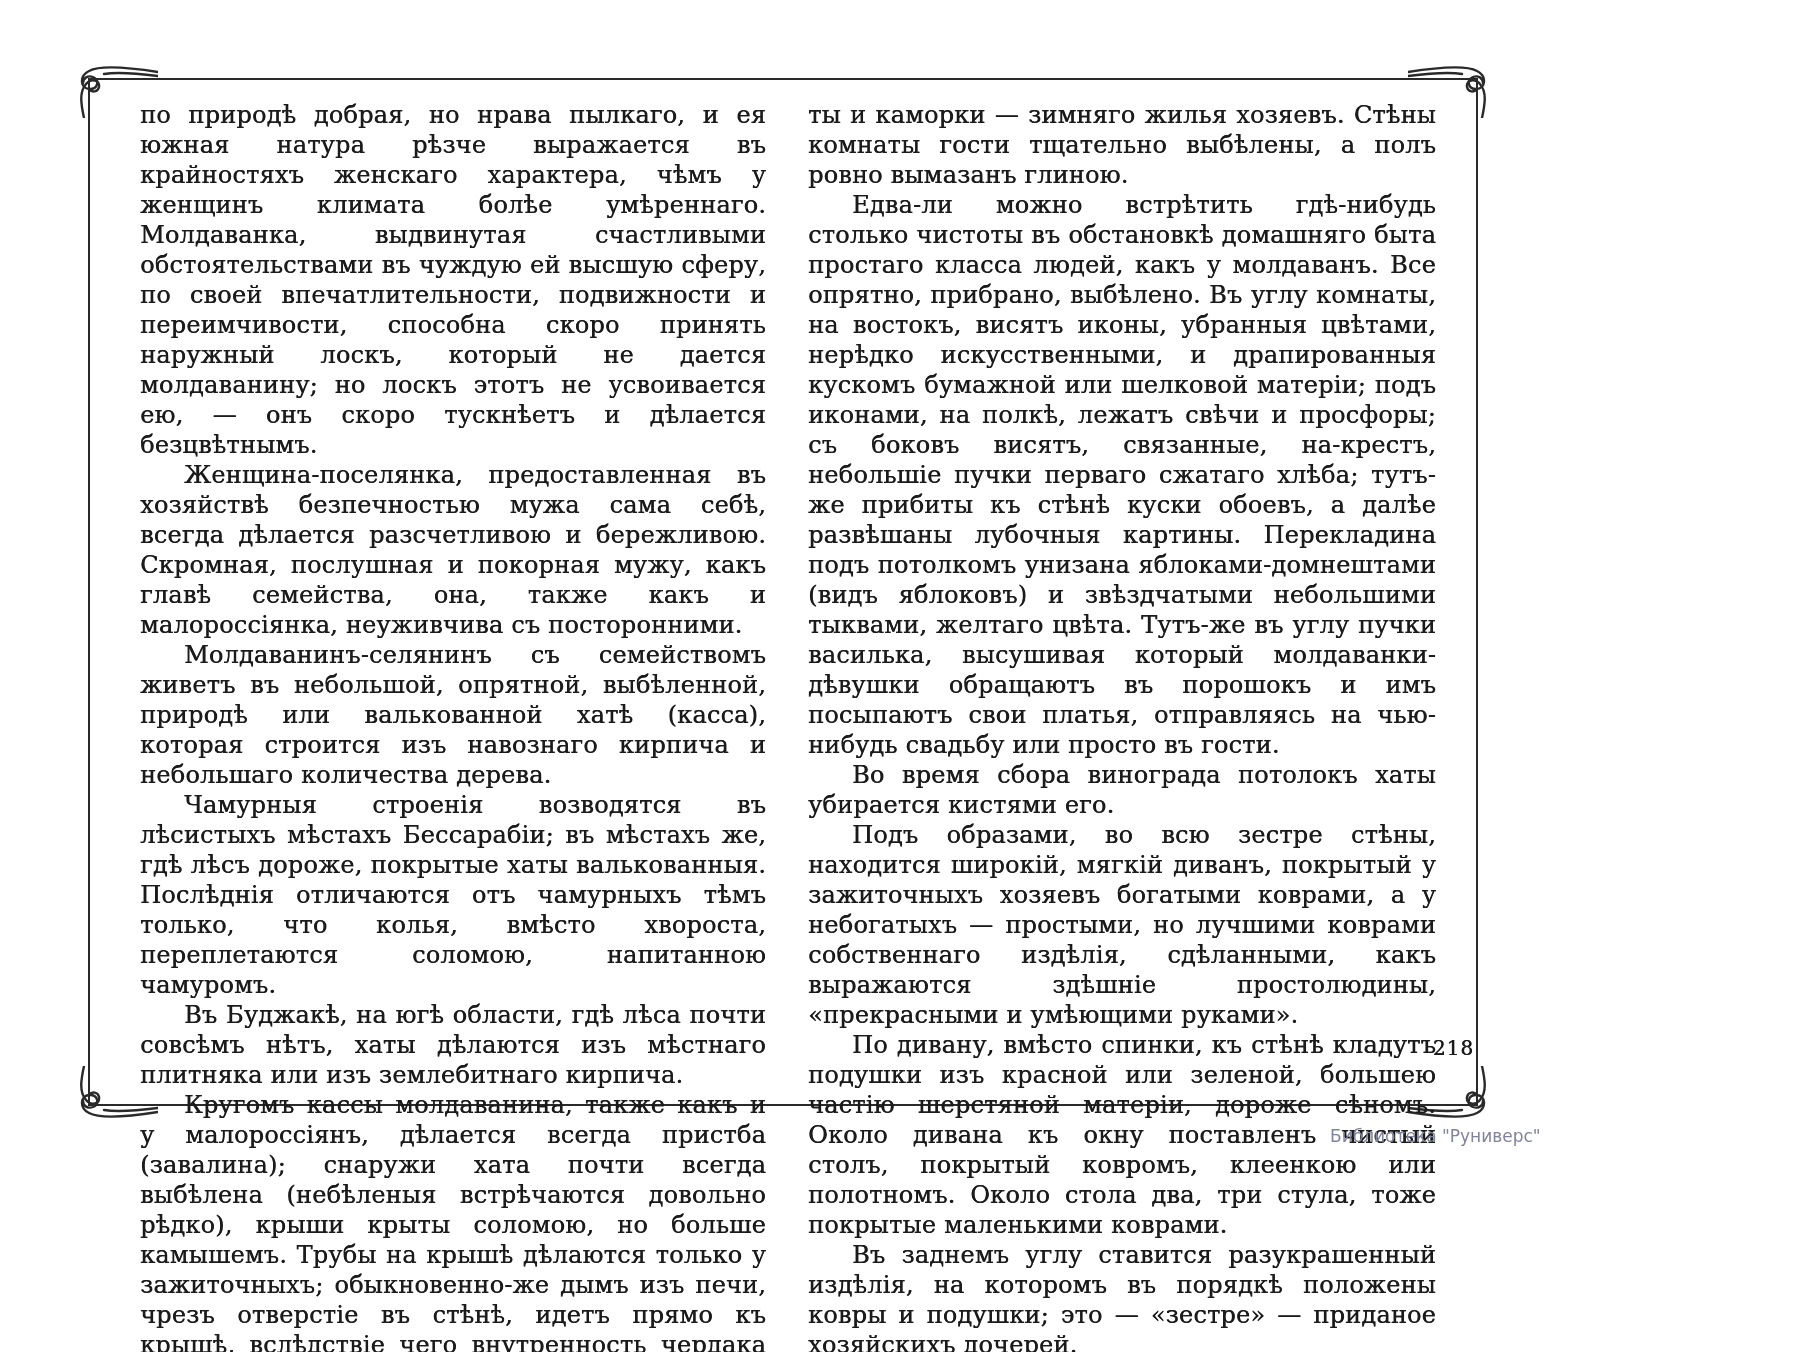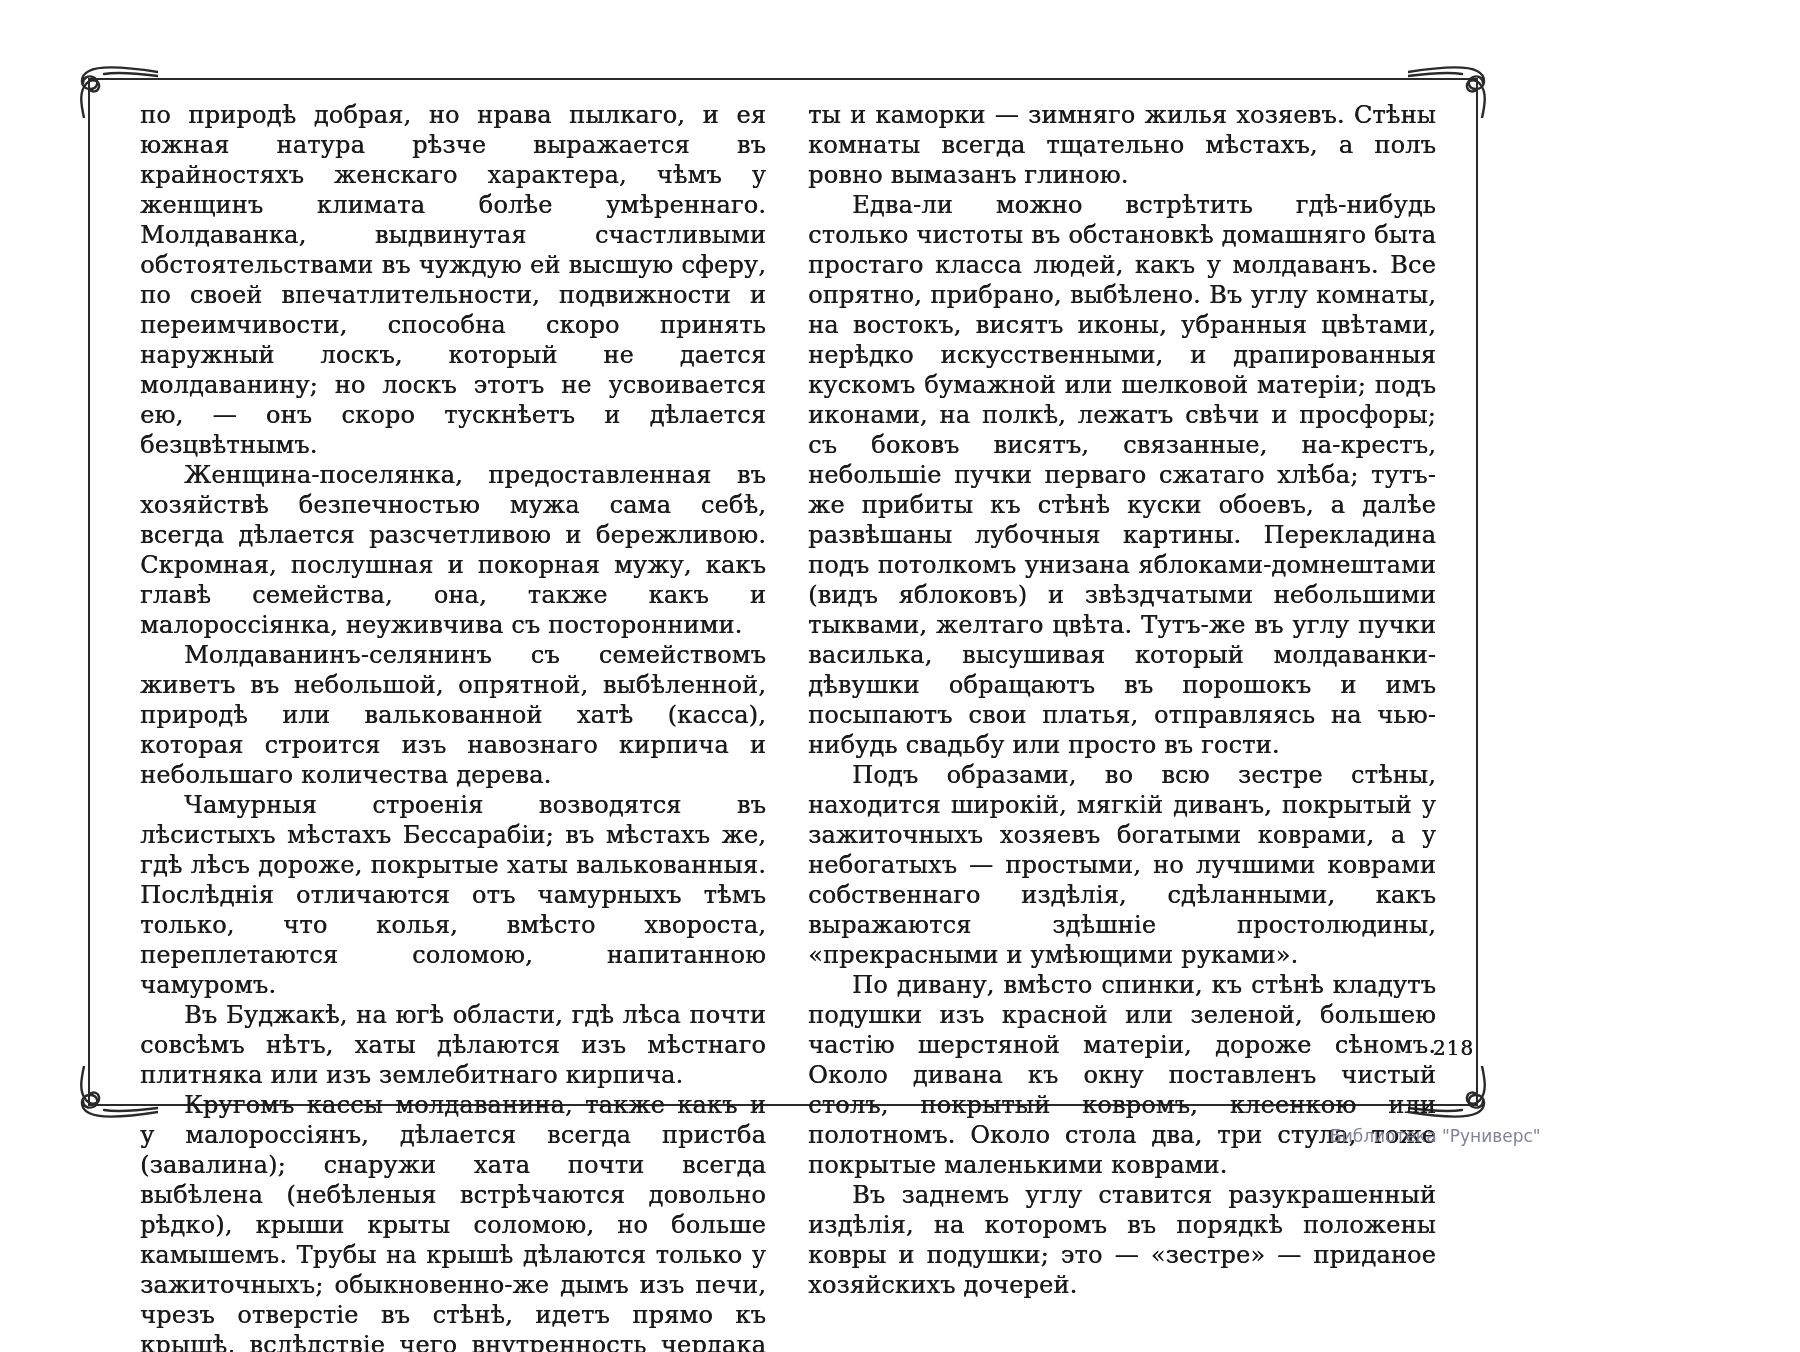--- a/index.html
+++ b/index.html
@@ -107,22 +107,23 @@
   <div class="col left">
     <p class="cont">по природѣ добрая, но нрава пылкаго, и ея южная натура рѣзче выражается въ крайностяхъ женскаго характера, чѣмъ у женщинъ климата болѣе умѣреннаго. Молдаванка, выдвинутая счастливыми обстоятельствами въ чуждую ей высшую сферу, по своей впечатлительности, подвижности и переимчивости, способна скоро принять наружный лоскъ, который не дается молдаванину; но лоскъ этотъ не усвоивается ею, — онъ скоро тускнѣетъ и дѣлается безцвѣтнымъ.</p>
     <p>Женщина-поселянка, предоставленная въ хозяйствѣ безпечностью мужа сама себѣ, всегда дѣлается разсчетливою и бережливою. Скромная, послушная и покорная мужу, какъ главѣ семейства, она, также какъ и малороссіянка, неуживчива съ посторонними.</p>
     <p>Молдаванинъ-селянинъ съ семействомъ живетъ въ небольшой, опрятной, выбѣленной, природѣ или валькованной хатѣ (касса), которая строится изъ навознаго кирпича и небольшаго количества дерева.</p>
     <p>Чамурныя строенія возводятся въ лѣсистыхъ мѣстахъ Бессарабіи; въ мѣстахъ же, гдѣ лѣсъ дороже, покрытые хаты валькованныя. Послѣднія отличаются отъ чамурныхъ тѣмъ только, что колья, вмѣсто хвороста, переплетаются соломою, напитанною чамуромъ.</p>
     <p>Въ Буджакѣ, на югѣ области, гдѣ лѣса почти совсѣмъ нѣтъ, хаты дѣлаются изъ мѣстнаго плитняка или изъ землебитнаго кирпича.</p>
     <p>Кругомъ кассы молдаванина, также какъ и у малороссіянъ, дѣлается всегда пристба (завалина); снаружи хата почти всегда выбѣлена (небѣленыя встрѣчаются довольно рѣдко), крыши крыты соломою, но больше камышемъ. Трубы на крышѣ дѣлаются только у зажиточныхъ; обыкновенно-же дымъ изъ печи, чрезъ отверстіе въ стѣнѣ, идетъ прямо къ крышѣ, вслѣдствіе чего внутренность чердака (горешти) всегда покрыта толстымъ слоемъ сажи. Внутри хата молдаванина обыкновенно раздѣлена на сѣни, одну или двѣ комна-</p>
   </div>
 
   <div class="col right">
-    <p class="cont">ты и каморки — зимняго жилья хозяевъ. Стѣны комнаты всегда тщательно мѣстахъ, а полъ ровно вымазанъ глиною.</p>
+    <p class="cont">ты и каморки — зимняго жилья хозяевъ. Стѣны комнаты гости тщательно выбѣлены, а полъ ровно вымазанъ глиною.</p>
     <p>Едва-ли можно встрѣтить гдѣ-нибудь столько чистоты въ обстановкѣ домашняго быта простаго класса людей, какъ у молдаванъ. Все опрятно, прибрано, выбѣлено. Въ углу комнаты, на востокъ, висятъ иконы, убранныя цвѣтами, нерѣдко искусственными, и драпированныя кускомъ бумажной или шелковой матеріи; подъ иконами, на полкѣ, лежатъ свѣчи и просфоры; съ боковъ висятъ, связанные, на-крестъ, небольшіе пучки перваго сжатаго хлѣба; тутъ-же прибиты къ стѣнѣ куски обоевъ, а далѣе развѣшаны лубочныя картины. Перекладина подъ потолкомъ унизана яблоками-домнештами (видъ яблоковъ) и звѣздчатыми небольшими тыквами, желтаго цвѣта. Тутъ-же въ углу пучки василька, высушивая который молдаванки-дѣвушки обращаютъ въ порошокъ и имъ посыпаютъ свои платья, отправляясь на чью-нибудь свадьбу или просто въ гости.</p>
+    <p>Во время сбора винограда потолокъ хаты убирается кистями его.</p>
     <p>Подъ образами, во всю зестре стѣны, находится широкій, мягкій диванъ, покрытый у зажиточныхъ хозяевъ богатыми коврами, а у небогатыхъ — простыми, но лучшими коврами собственнаго издѣлія, сдѣланными, какъ выражаются здѣшніе простолюдины, «прекрасными и умѣющими руками».</p>
     <p>По дивану, вмѣсто спинки, къ стѣнѣ кладутъ подушки изъ красной или зеленой, большею частію шерстяной матеріи, дороже сѣномъ. Около дивана къ окну поставленъ чистый столъ, покрытый ковромъ, клеенкою или полотномъ. Около стола два, три стула, тоже покрытые маленькими коврами.</p>
     <p>Въ заднемъ углу ставится разукрашенный издѣлія, на которомъ въ порядкѣ положены ковры и подушки; это — «зестре» — приданое хозяйскихъ дочерей.</p>
   </div>
 
   <div class="page-number">218</div>
 
   <div class="watermark">Библиотека "Руниверс"</div>
 
 </div>

